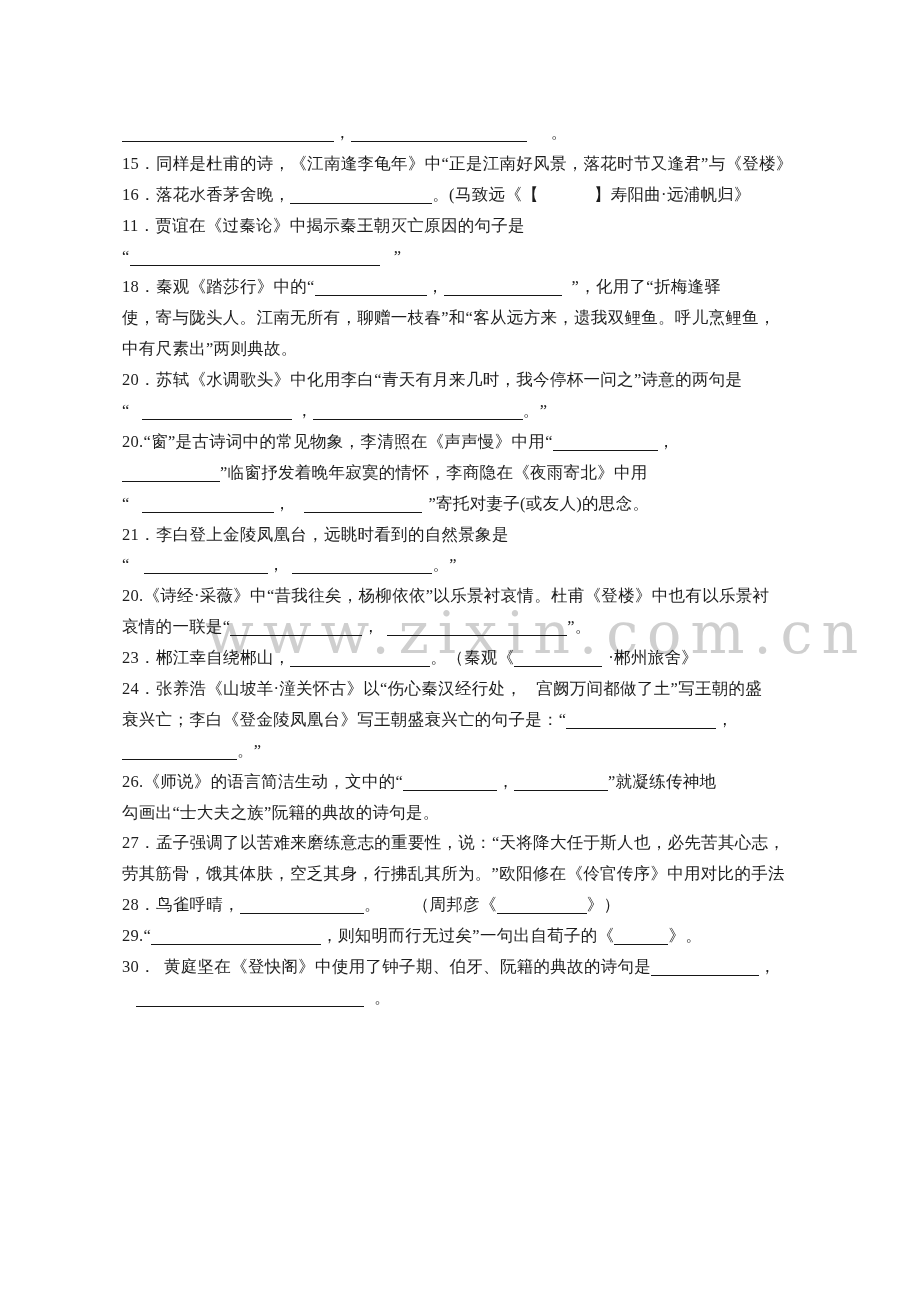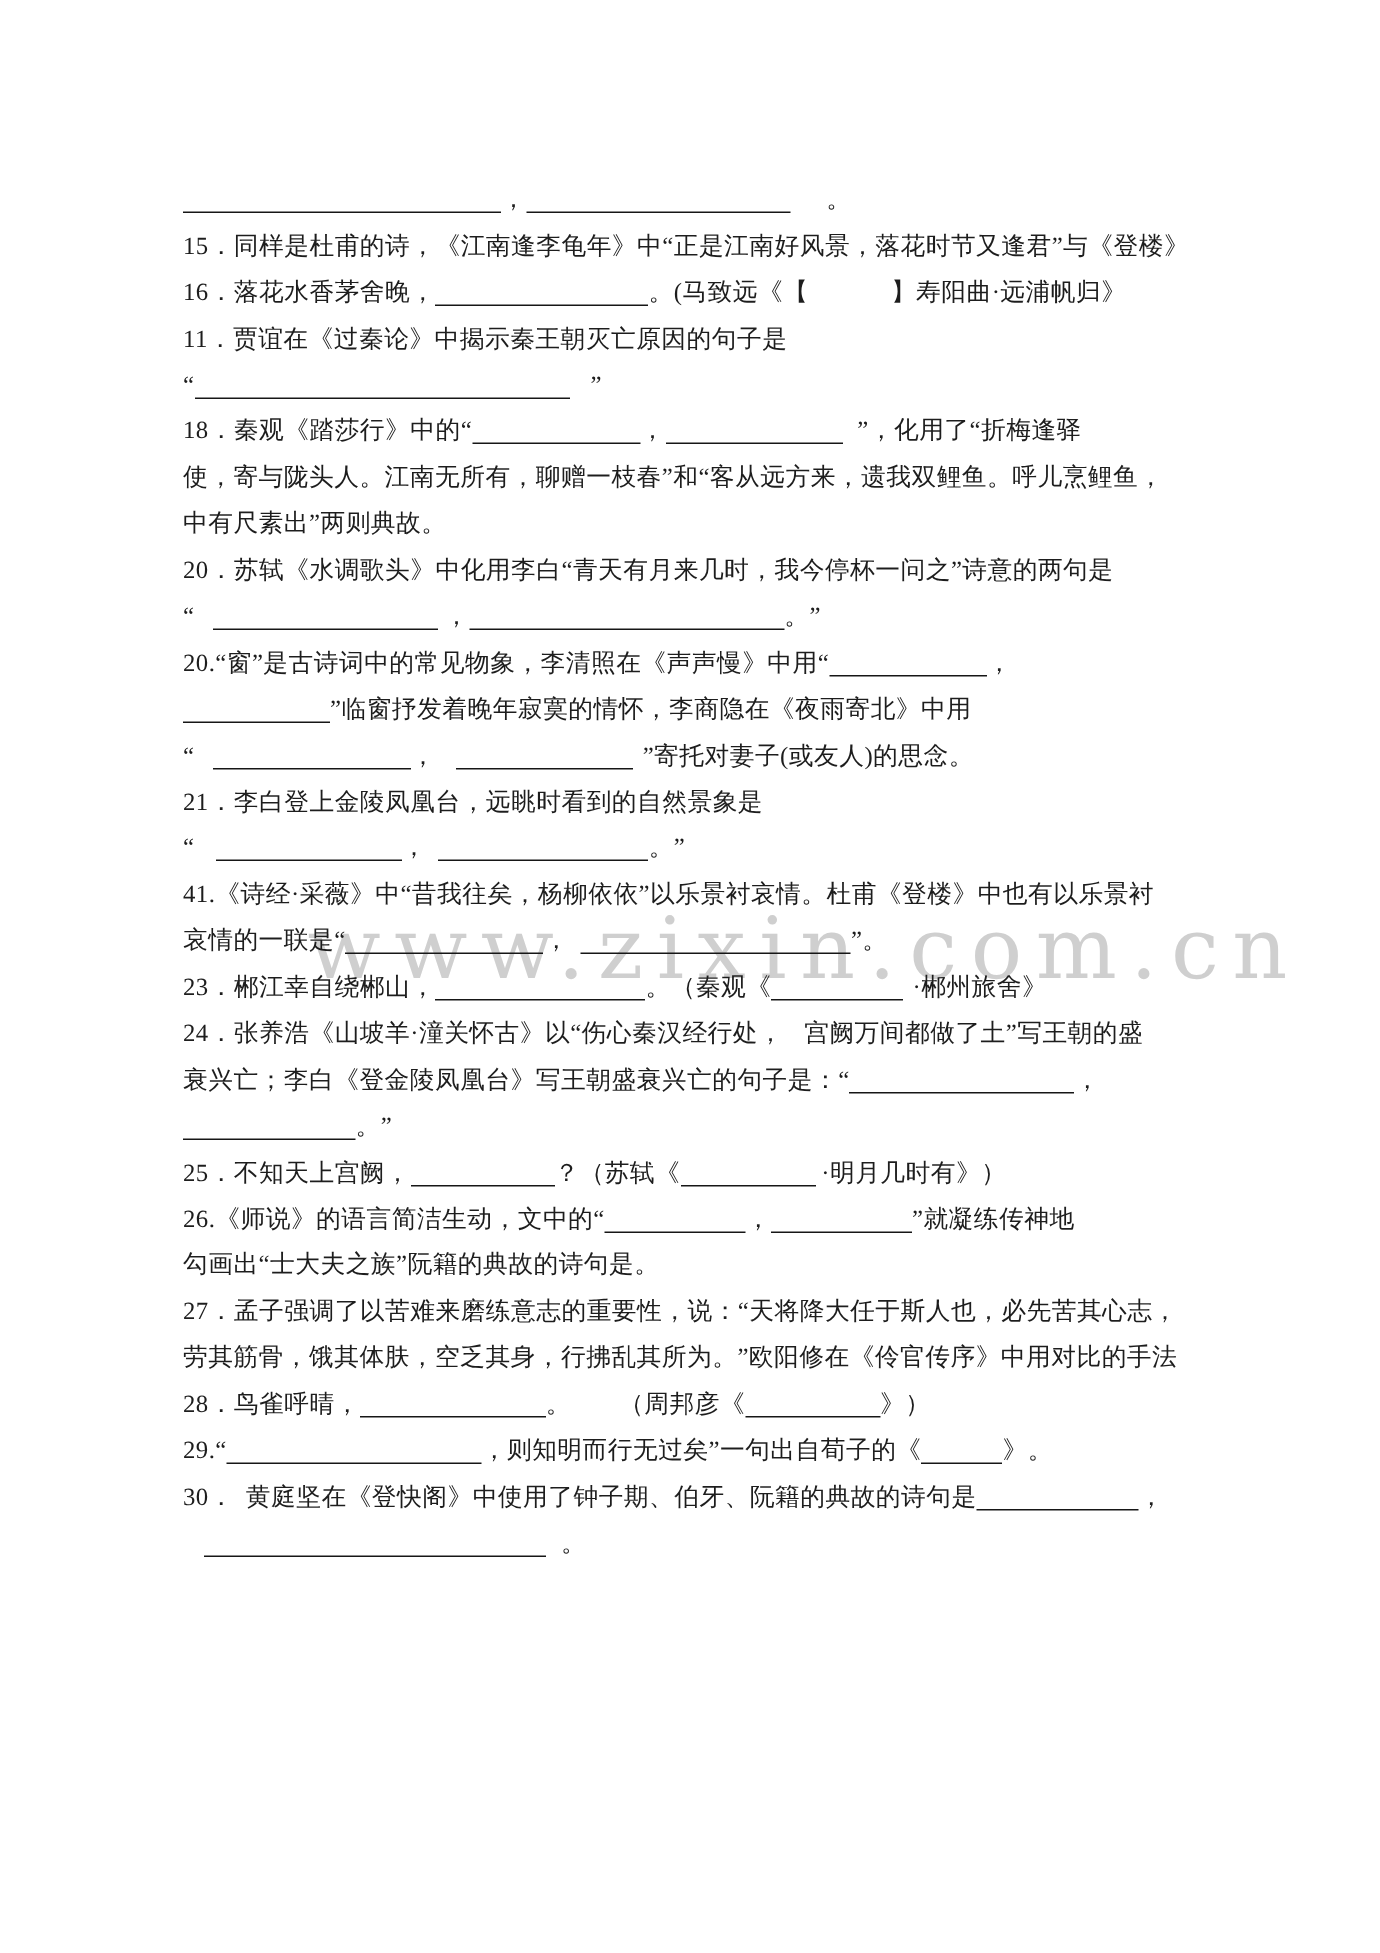--- a/index.html
+++ b/index.html
@@ -75,27 +75,26 @@
       <div class="line"><span class="txt">18．秦观《踏莎行》中的“</span><span class="blank" style="width: 112px;"></span><span class="txt">，</span><span class="blank" style="width: 118px;"></span><span class="gap" style="width: 10px;"></span><span class="txt">”，化用了“折梅逢驿</span></div>
       <div class="line"><span class="txt">使，寄与陇头人。江南无所有，聊赠一枝春”和“客从远方来，遗我双鲤鱼。呼儿烹鲤鱼，</span></div>
       <div class="line"><span class="txt">中有尺素出”两则典故。</span></div>
       <div class="line"><span class="txt">20．苏轼《水调歌头》中化用李白“青天有月来几时，我今停杯一问之”诗意的两句是</span></div>
       <div class="line"><span class="txt">“</span><span class="gap" style="width: 12px;"></span><span class="blank" style="width: 150px;"></span><span class="txt"> ，</span><span class="blank" style="width: 210px;"></span><span class="txt">。”</span></div>
       <div class="line"><span class="txt">20.“窗”是古诗词中的常见物象，李清照在《声声慢》中用“</span><span class="blank" style="width: 105px;"></span><span class="txt">，</span></div>
       <div class="line"><span class="blank" style="width: 98px;"></span><span class="txt">”临窗抒发着晚年寂寞的情怀，李商隐在《夜雨寄北》中用</span></div>
       <div class="line"><span class="txt">“</span><span class="gap" style="width: 12px;"></span><span class="blank" style="width: 132px;"></span><span class="txt">，</span><span class="gap" style="width: 14px;"></span><span class="blank" style="width: 118px;"></span><span class="gap" style="width: 6px;"></span><span class="txt">”寄托对妻子(或友人)的思念。</span></div>
       <div class="line"><span class="txt">21．李白登上金陵凤凰台，远眺时看到的自然景象是</span></div>
       <div class="line"><span class="txt">“</span><span class="gap" style="width: 14px;"></span><span class="blank" style="width: 124px;"></span><span class="txt">，</span><span class="gap" style="width: 8px;"></span><span class="blank" style="width: 140px;"></span><span class="txt">。”</span></div>
-      <div class="line"><span class="txt">41.《诗经·采薇》中“昔我往矣，杨柳依依”以乐景衬哀情。杜甫《登楼》中也有以乐景衬</span></div>
+      <div class="line"><span class="txt">20.《诗经·采薇》中“昔我往矣，杨柳依依”以乐景衬哀情。杜甫《登楼》中也有以乐景衬</span></div>
       <div class="line"><span class="txt">哀情的一联是“</span><span class="blank" style="width: 132px;"></span><span class="txt">，</span><span class="gap" style="width: 8px;"></span><span class="blank" style="width: 180px;"></span><span class="txt">”。</span></div>
       <div class="line"><span class="txt">23．郴江幸自绕郴山，</span><span class="blank" style="width: 140px;"></span><span class="txt">。（秦观《</span><span class="blank" style="width: 88px;"></span><span class="gap" style="width: 6px;"></span><span class="txt">·郴州旅舍》</span></div>
       <div class="line"><span class="txt">24．张养浩《山坡羊·潼关怀古》以“伤心秦汉经行处，</span><span class="gap" style="width: 14px;"></span><span class="txt">宫阙万间都做了土”写王朝的盛</span></div>
       <div class="line"><span class="txt">衰兴亡；李白《登金陵凤凰台》写王朝盛衰兴亡的句子是：“</span><span class="blank" style="width: 150px;"></span><span class="txt">，</span></div>
       <div class="line"><span class="blank" style="width: 115px;"></span><span class="txt">。”</span></div>
-      <div class="line"><span class="txt">25．不知天上宫阙，</span><span class="blank" style="width: 96px;"></span><span class="txt">？（苏轼《</span><span class="blank" style="width: 90px;"></span><span class="gap" style="width: 4px;"></span><span class="txt">·明月几时有》）</span></div>
       <div class="line"><span class="txt">26.《师说》的语言简洁生动，文中的“</span><span class="blank" style="width: 94px;"></span><span class="txt">，</span><span class="blank" style="width: 94px;"></span><span class="txt">”就凝练传神地</span></div>
       <div class="line"><span class="txt">勾画出“士大夫之族”阮籍的典故的诗句是。</span></div>
       <div class="line"><span class="txt">27．孟子强调了以苦难来磨练意志的重要性，说：“天将降大任于斯人也，必先苦其心志，</span></div>
       <div class="line"><span class="txt">劳其筋骨，饿其体肤，空乏其身，行拂乱其所为。”欧阳修在《伶官传序》中用对比的手法</span></div>
       <div class="line"><span class="txt">28．鸟雀呼晴，</span><span class="blank" style="width: 124px;"></span><span class="txt">。</span><span class="gap" style="width: 32px;"></span><span class="txt">（周邦彦《</span><span class="blank" style="width: 90px;"></span><span class="txt">》）</span></div>
       <div class="line"><span class="txt">29.“</span><span class="blank" style="width: 170px;"></span><span class="txt">，则知明而行无过矣”一句出自荀子的《</span><span class="blank" style="width: 54px;"></span><span class="txt">》。</span></div>
       <div class="line"><span class="txt">30．</span><span class="gap" style="width: 8px;"></span><span class="txt">黄庭坚在《登快阁》中使用了钟子期、伯牙、阮籍的典故的诗句是</span><span class="blank" style="width: 108px;"></span><span class="txt">，</span></div>
       <div class="line"><span class="gap" style="width: 14px;"></span><span class="blank" style="width: 228px;"></span><span class="gap" style="width: 10px;"></span><span class="txt">。</span></div>
     </div>
 </div>

